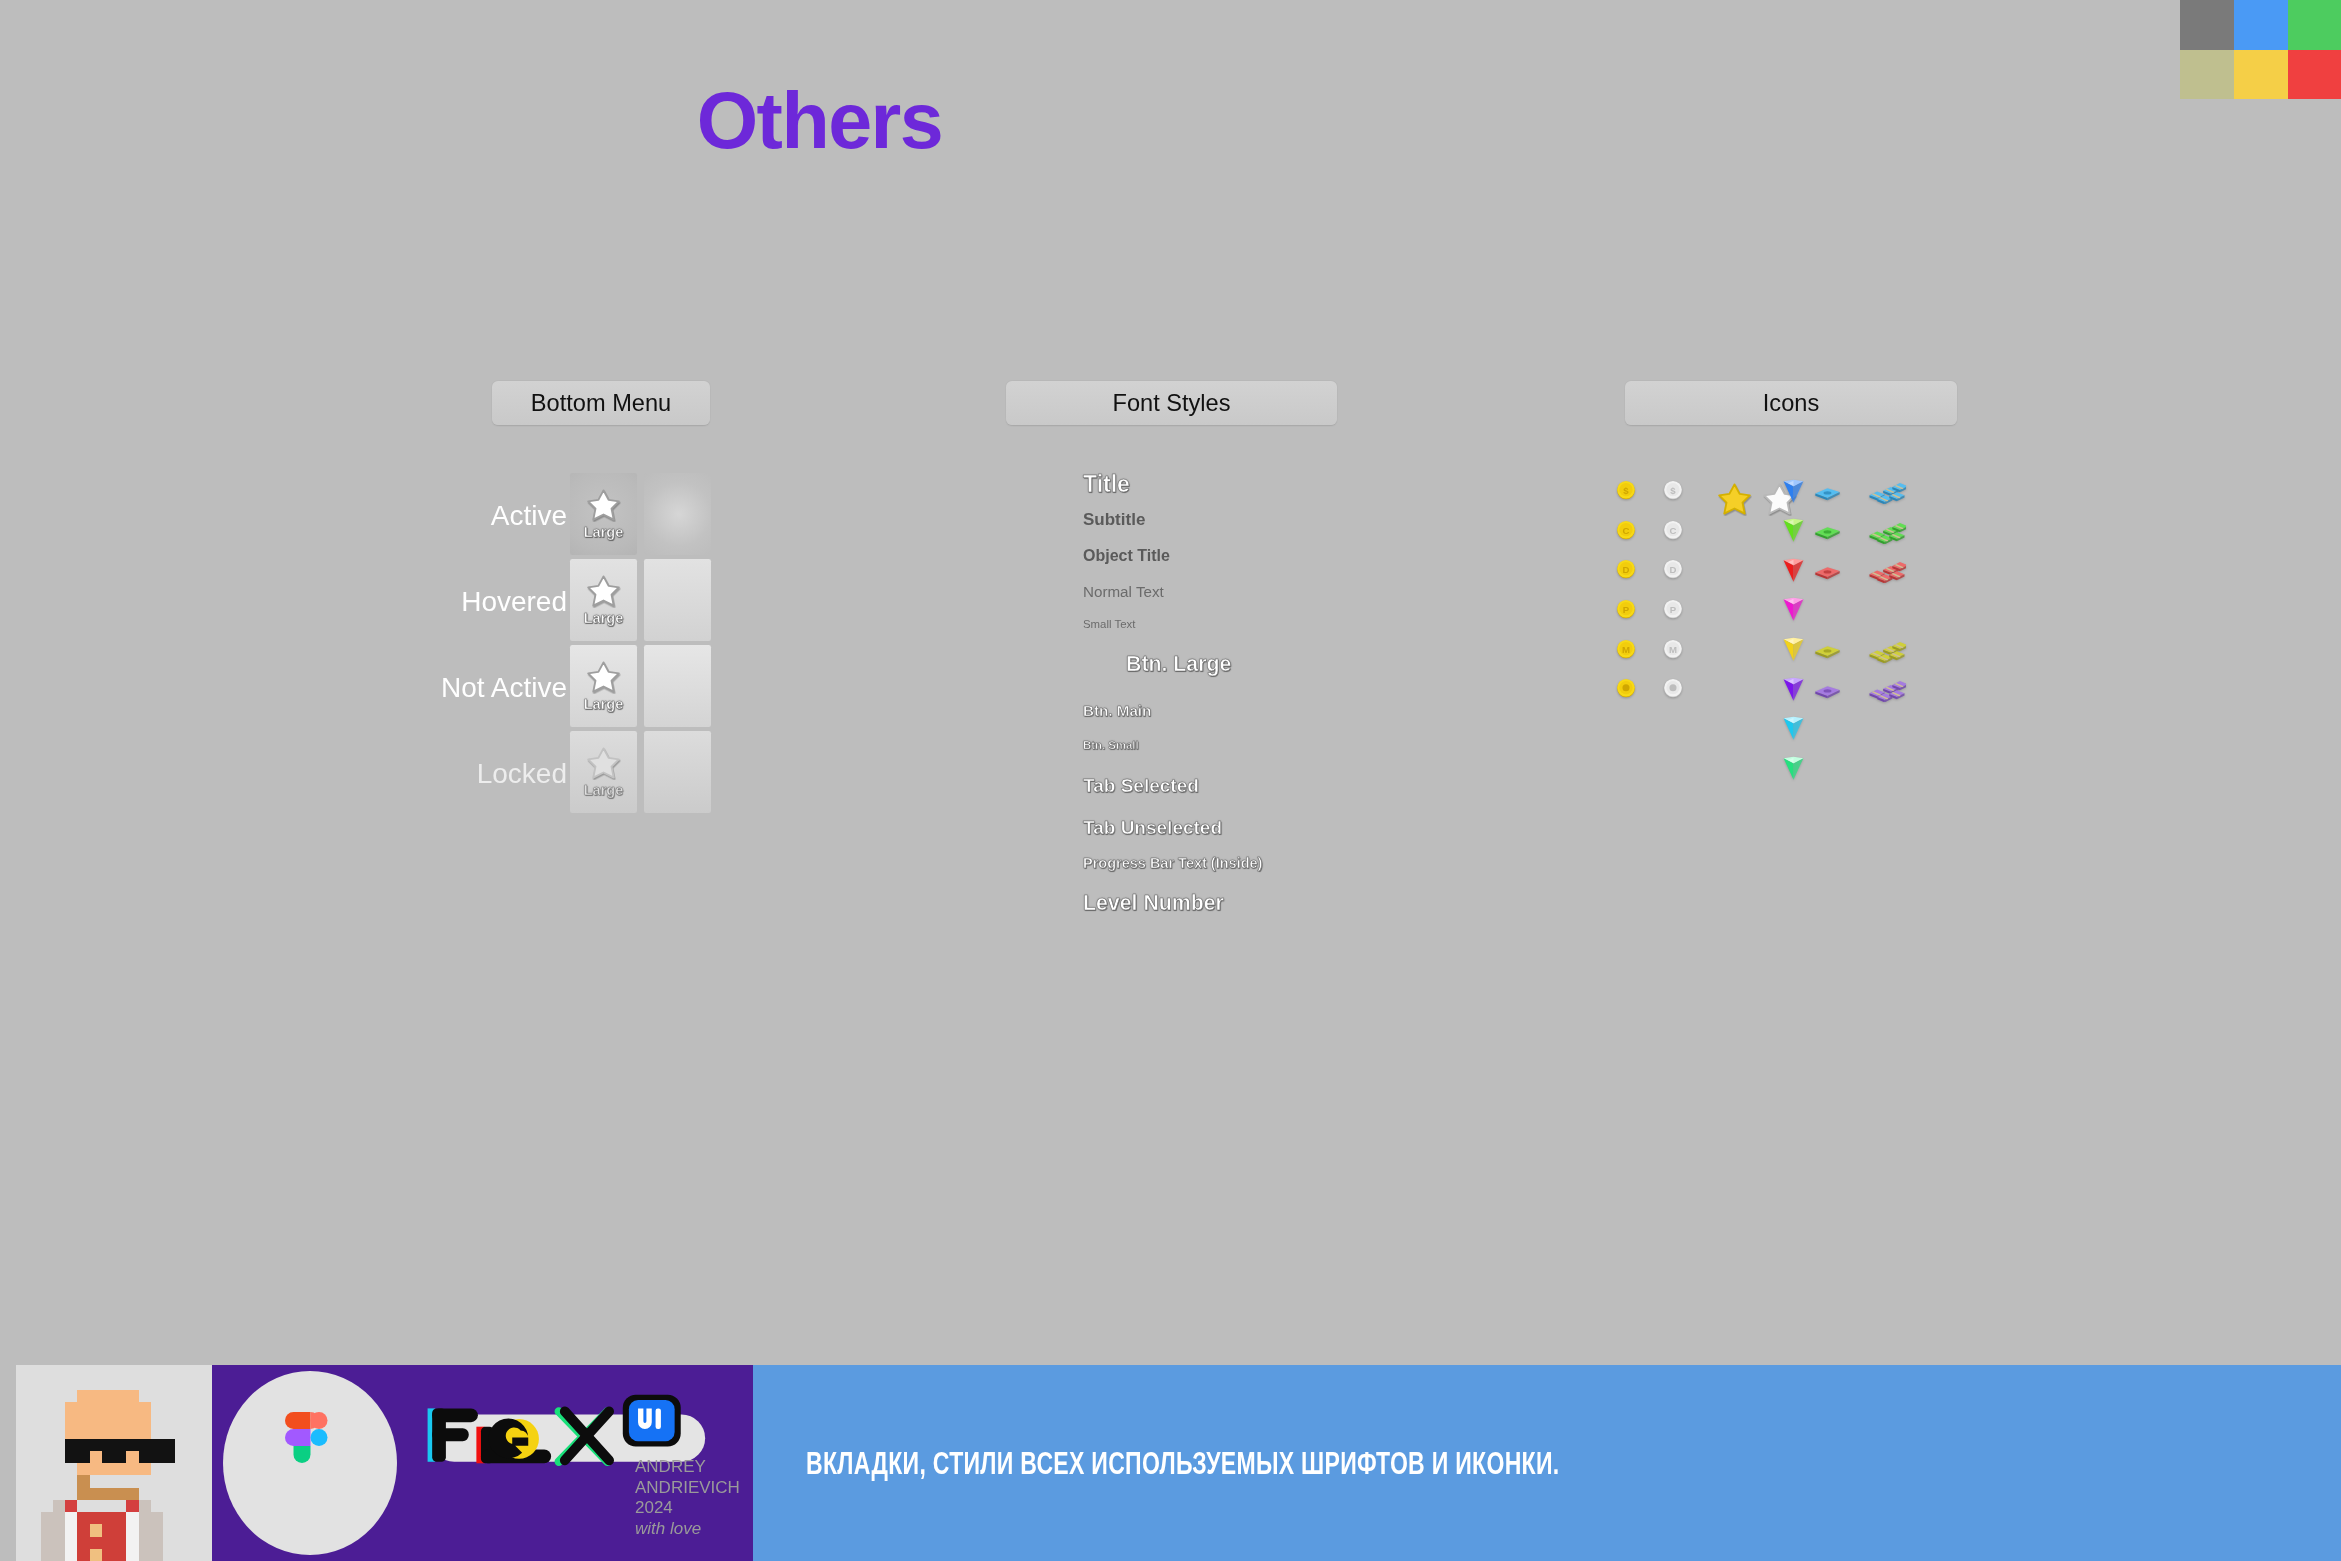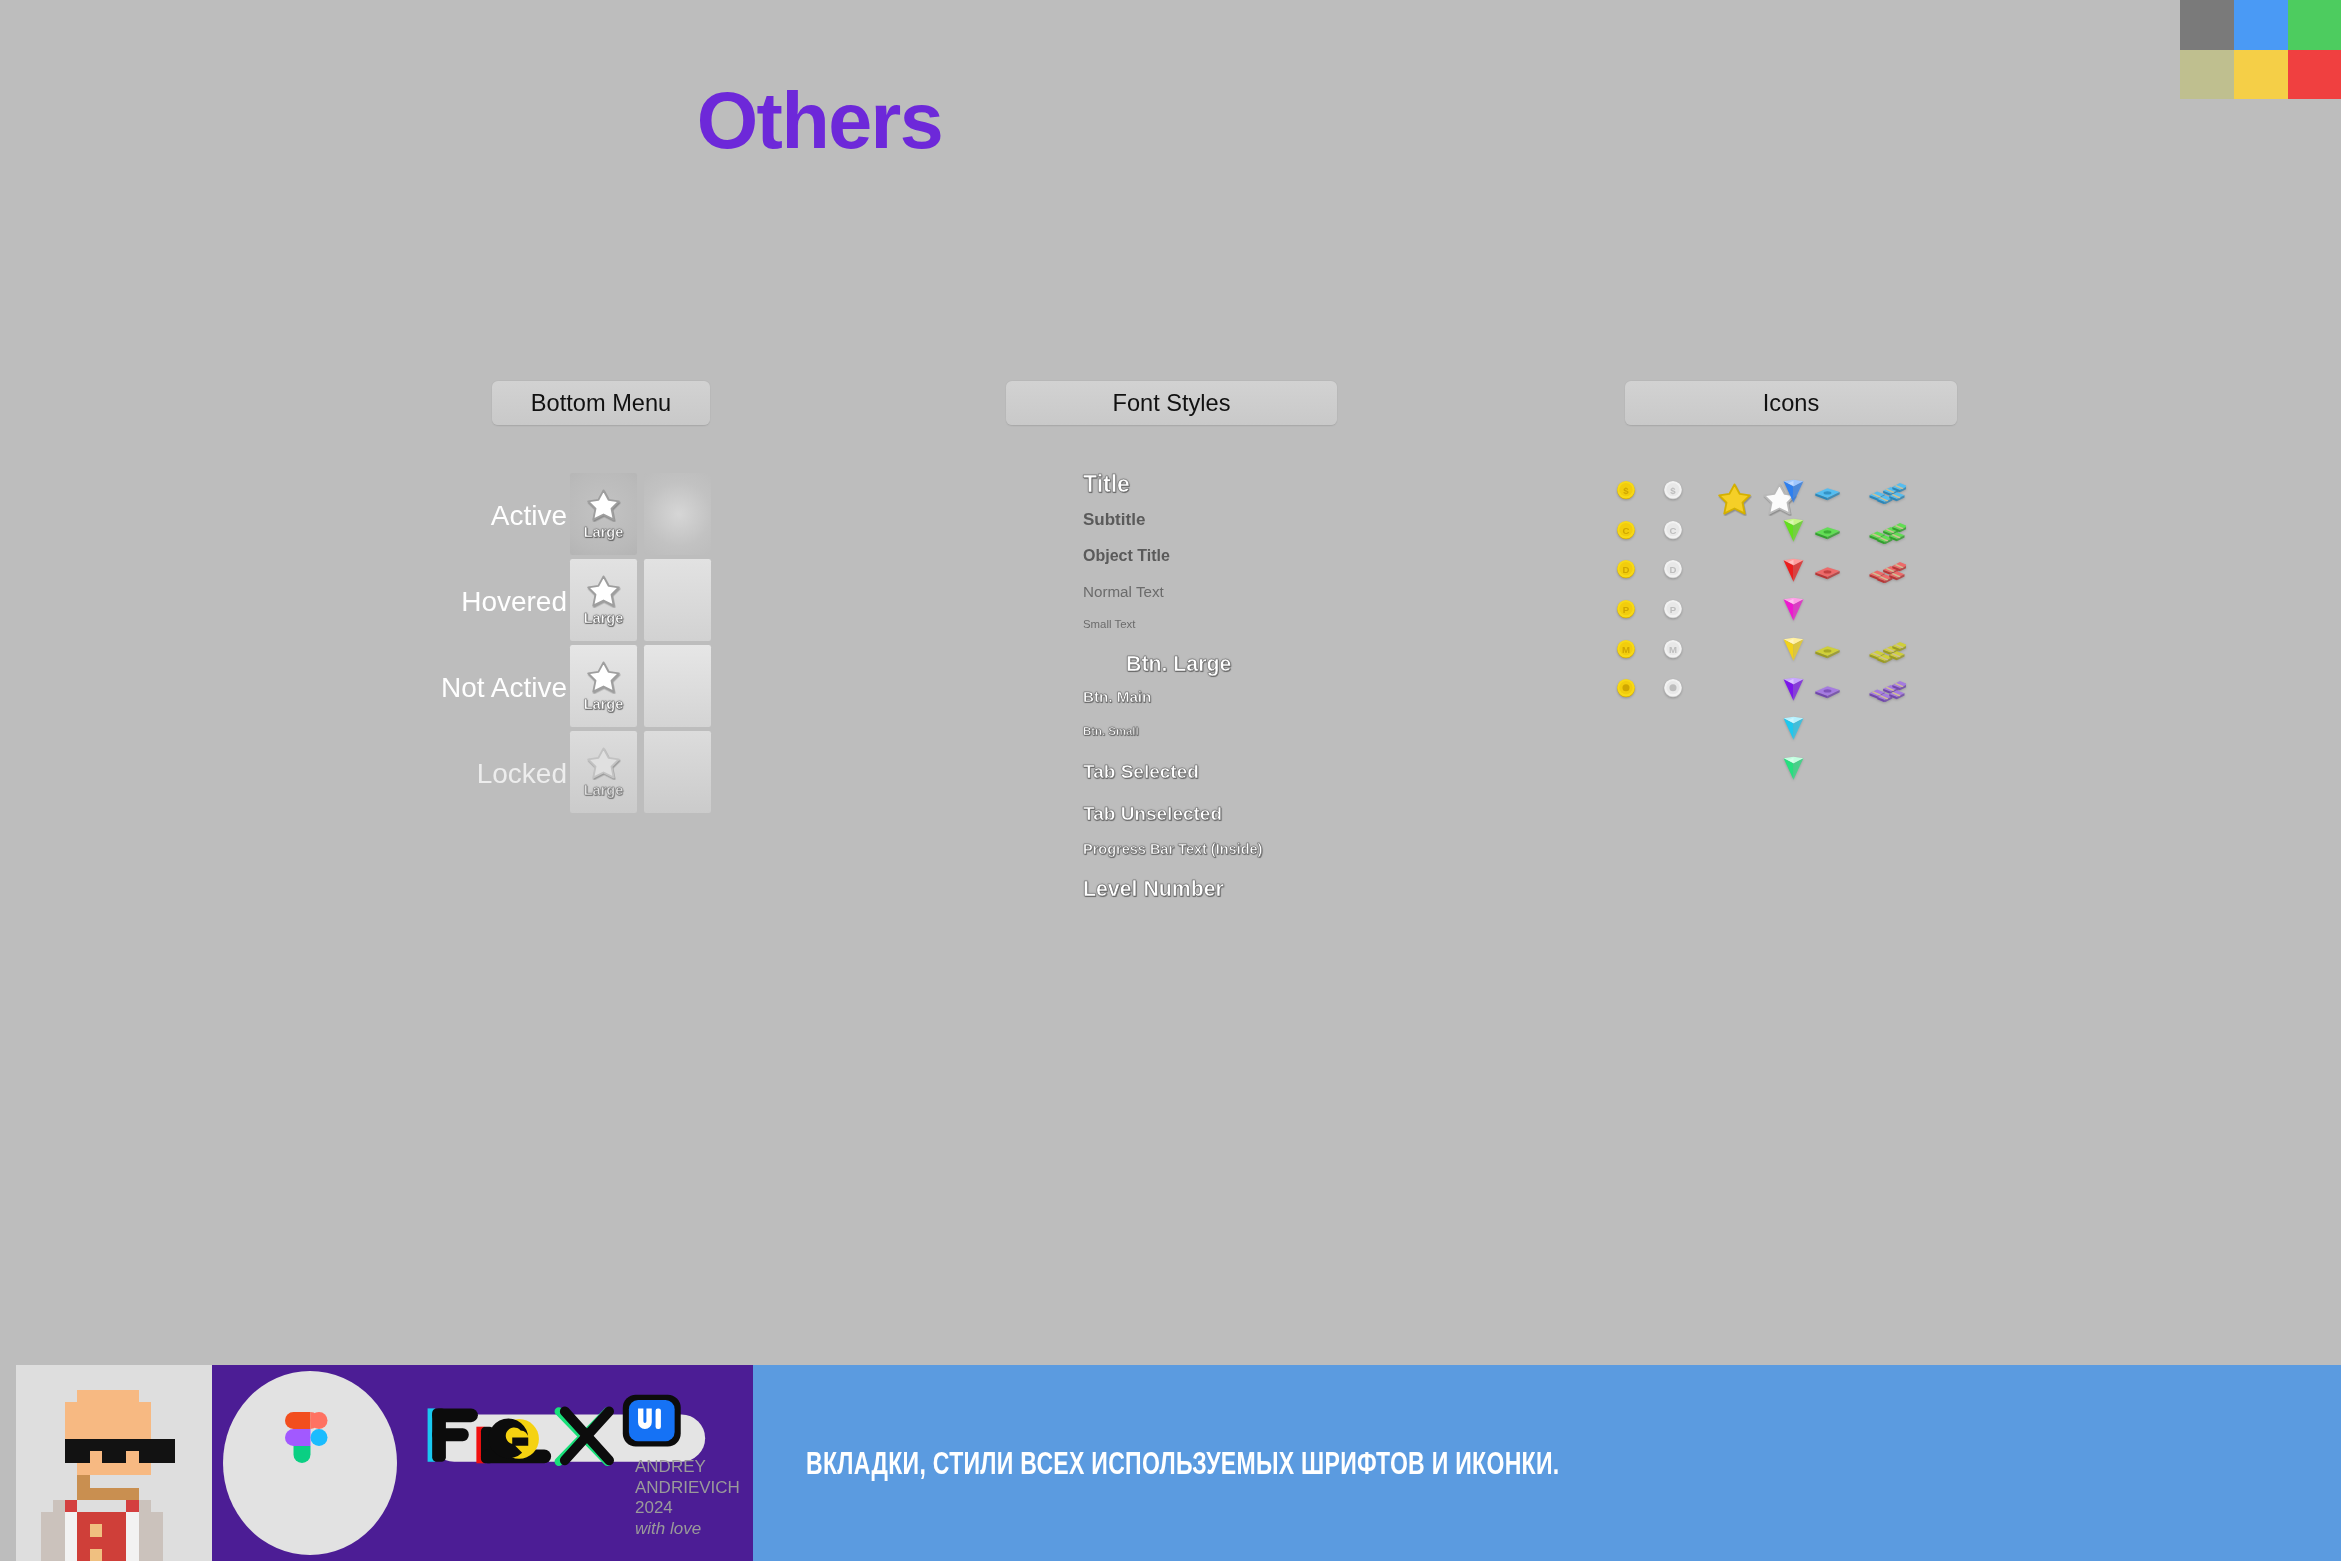--- a/index.html
+++ b/index.html
@@ -194,21 +194,21 @@
       </div>
     </div>
   </div>
 
 <div id="font-styles">
     <div class="fs-item fs-out" style="font-size: 23px; margin-bottom: 12.2px;">Title</div>
     <div class="fs-item fs-plain" style="font-size: 17px; margin-bottom: 17px;">Subtitle</div>
     <div class="fs-item fs-plain" style="font-size: 16px; margin-bottom: 17.5px;">Object Title</div>
     <div class="fs-item fs-plain light" style="font-size: 15.2px; margin-bottom: 18.3px;">Normal Text</div>
     <div class="fs-item fs-plain light" style="font-size: 11.4px; margin-bottom: 22px;">Small Text</div>
-    <div class="fs-item fs-out" style="font-size: 21.3px; margin-bottom: 11px; padding-left: 43px;">Btn. Large</div>
+    <div class="fs-item fs-out" style="font-size: 21.3px; margin-bottom: 25px; padding-left: 43px;">Btn. Large</div>
     <div class="fs-item fs-out" style="font-size: 15.2px; margin-bottom: 20px;">Btn. Main</div>
     <div class="fs-item fs-out" style="font-size: 11.4px; margin-bottom: 23.6px;">Btn. Small</div>
     <div class="fs-item fs-out" style="font-size: 19px; margin-bottom: 20px;">Tab Selected</div>
     <div class="fs-item fs-out" style="font-size: 19px; margin-bottom: 16px;">Tab Unselected</div>
     <div class="fs-item fs-out" style="font-size: 14.5px; margin-bottom: 20.6px;">Progress Bar Text (Inside)</div>
     <div class="fs-item fs-out" style="font-size: 21.3px; margin-bottom: 9.1px;">Level Number</div>
   </div>
 
 <div id="icons-block">
     <div class="ico-cell" style="left: 0px; top: 0px;"><svg width="20" height="20" viewBox="0 0 26 26" style="filter:drop-shadow(0.8px 1.5px 0.8px rgba(0,0,0,.22))">

